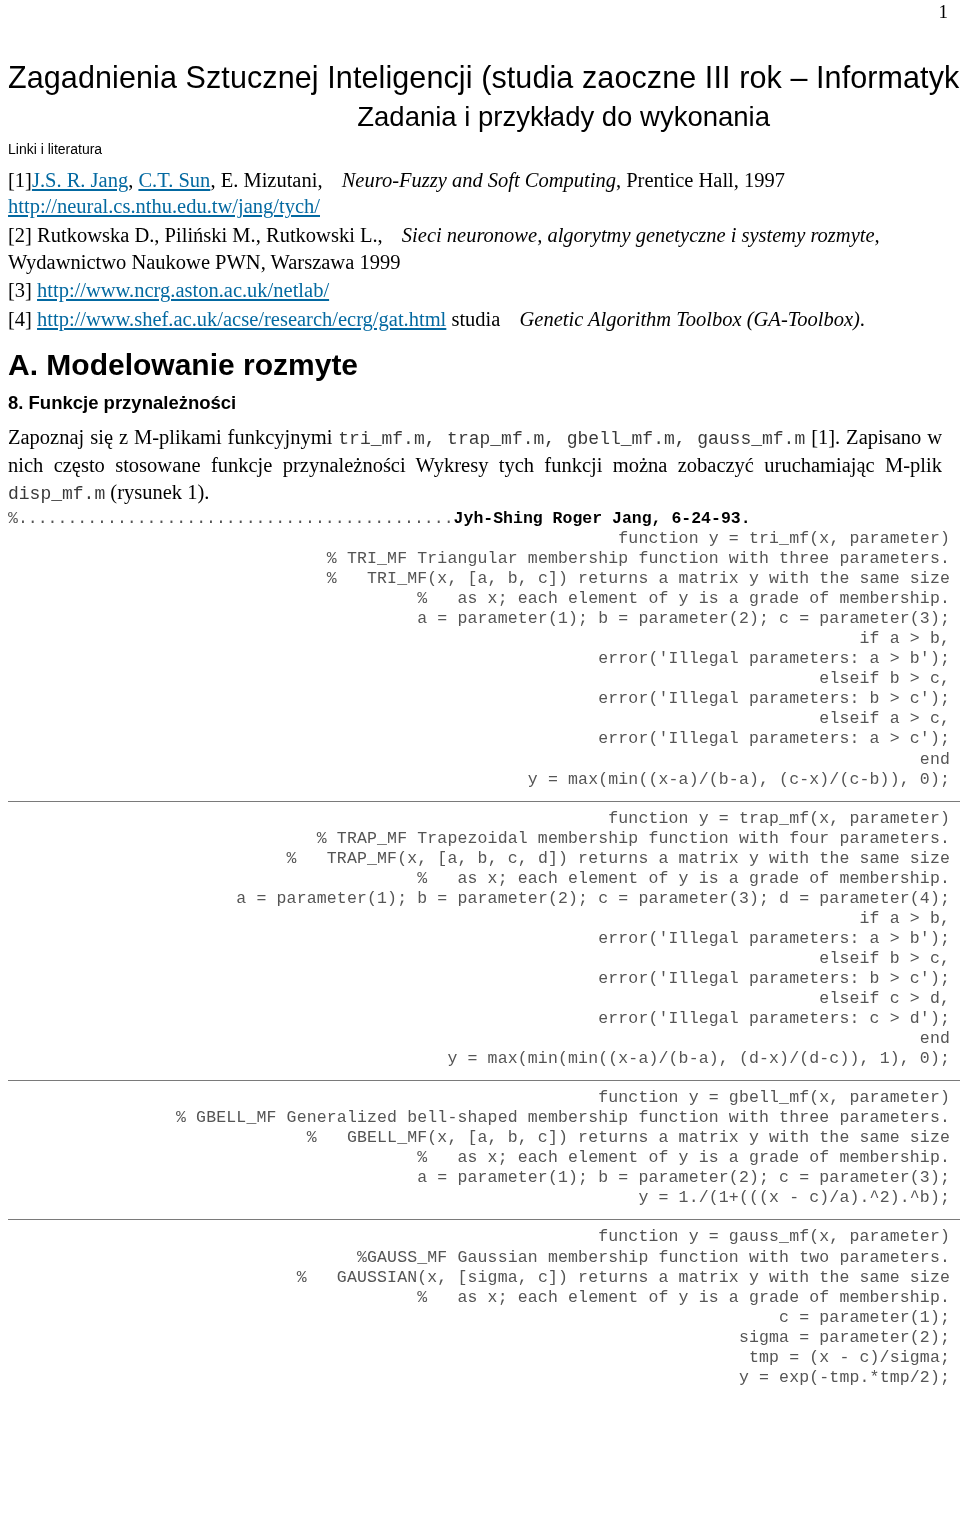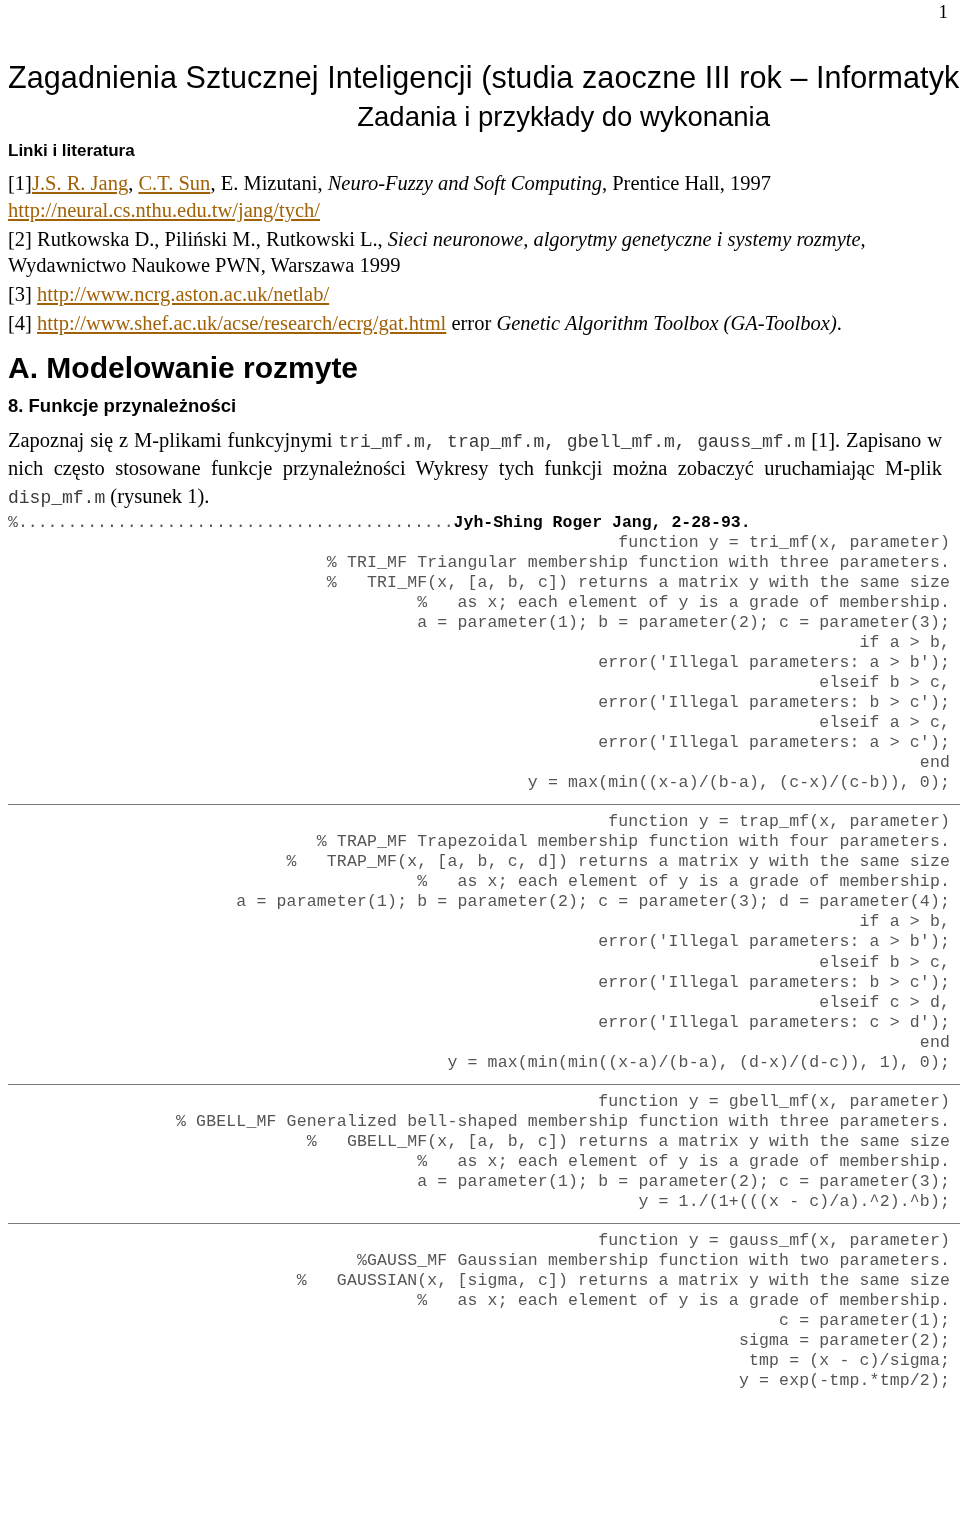--- a/index.html
+++ b/index.html
@@ -53,39 +53,39 @@
     font-size: 27.5px;
     font-weight: 400;
     line-height: 1.2;
     text-align: right;
     padding-right: 180px;
   }
 
   .section-bold {
     margin: 8px 0 8px 0;
     font-family: "Liberation Sans", sans-serif;
-    font-size: 17px;
-    font-weight: bold;
+    font-size: 14px;
+    font-weight: normal;
     line-height: 1.2;
   }
 
   
   .refs {
     margin-top: 9px;
     font-family: "Liberation Serif", serif;
     font-size: 20.5px;
     line-height: 1.30;
   }
   .ref {
     margin: 0 0 2px 0;
   }
   .ref + .ref { margin-top: 2px; }
-  .ital { font-style: italic; }
+  .ital { font-style: italic; margin-left: 14px; }
   a.link, .link {
-    color: #a16207;
+    color: #0369a1;
     text-decoration: underline;
     cursor: pointer;
   }
 
   
   .heading-a {
     margin: 14px 0 0 0;
     font-family: "Liberation Sans", sans-serif;
     font-size: 30px;
     font-weight: bold;
@@ -157,30 +157,30 @@
   <div class="section-bold">Linki i literatura</div>
 
   <div class="refs">
 
     <p class="ref"><span>[1]</span><span class="link">J.S. R. Jang</span><span>, </span><span class="link">C.T. Sun</span><span>, E. Mizutani, </span><span class="ital">Neuro-Fuzzy and Soft Computing</span><span>, Prentice Hall, 1997</span><br><span class="link">http://neural.cs.nthu.edu.tw/jang/tych/</span></p>
 
     <p class="ref"><span>[2]</span><span> Rutkowska D., Piliński M., Rutkowski L., </span><span class="ital">Sieci neuronowe, algorytmy genetyczne i systemy rozmyte,</span><br><span>Wydawnictwo Naukowe PWN, Warszawa 1999</span></p>
 
     <p class="ref"><span>[3]</span>&nbsp;<span class="link">http://www.ncrg.aston.ac.uk/netlab/</span></p>
 
-    <p class="ref"><span>[4]</span>&nbsp;<span class="link">http://www.shef.ac.uk/acse/research/ecrg/gat.html</span><span> error </span><span class="ital">Genetic Algorithm Toolbox (GA-Toolbox)</span><span>.</span></p>
+    <p class="ref"><span>[4]</span>&nbsp;<span class="link">http://www.shef.ac.uk/acse/research/ecrg/gat.html</span><span> studia </span><span class="ital">Genetic Algorithm Toolbox (GA-Toolbox)</span><span>.</span></p>
 
   </div>
 
   <h2 class="heading-a">A. Modelowanie rozmyte</h2>
   <h3 class="heading-1">8. Funkcje przynależności</h3>
 
   <p class="body-par"><span>Zapoznaj się z M-plikami funkcyjnymi </span><span class="mono">tri_mf.m, trap_mf.m, gbell_mf.m, gauss_mf.m</span><span> [1]. Zapisano w nich często stosowane funkcje przynależności Wykresy tych funkcji można zobaczyć uruchamiając M-plik </span><span class="mono">disp_mf.m</span><span> (rysunek 1).</span></p>
 
-  <div class="code-top"><span>%............................................</span><span class="bold-name">Jyh-Shing Roger Jang, 2-28-93.</span></div>
+  <div class="code-top"><span>%............................................</span><span class="bold-name">Jyh-Shing Roger Jang, 6-24-93.</span></div>
 
   <div class="code-block">
     <pre class="code">function y = tri_mf(x, parameter)
 % TRI_MF Triangular membership function with three parameters.
 %   TRI_MF(x, [a, b, c]) returns a matrix y with the same size
 %   as x; each element of y is a grade of membership.
 a = parameter(1); b = parameter(2); c = parameter(3);
 if a &gt; b,
     error('Illegal parameters: a &gt; b');
 elseif b &gt; c,

